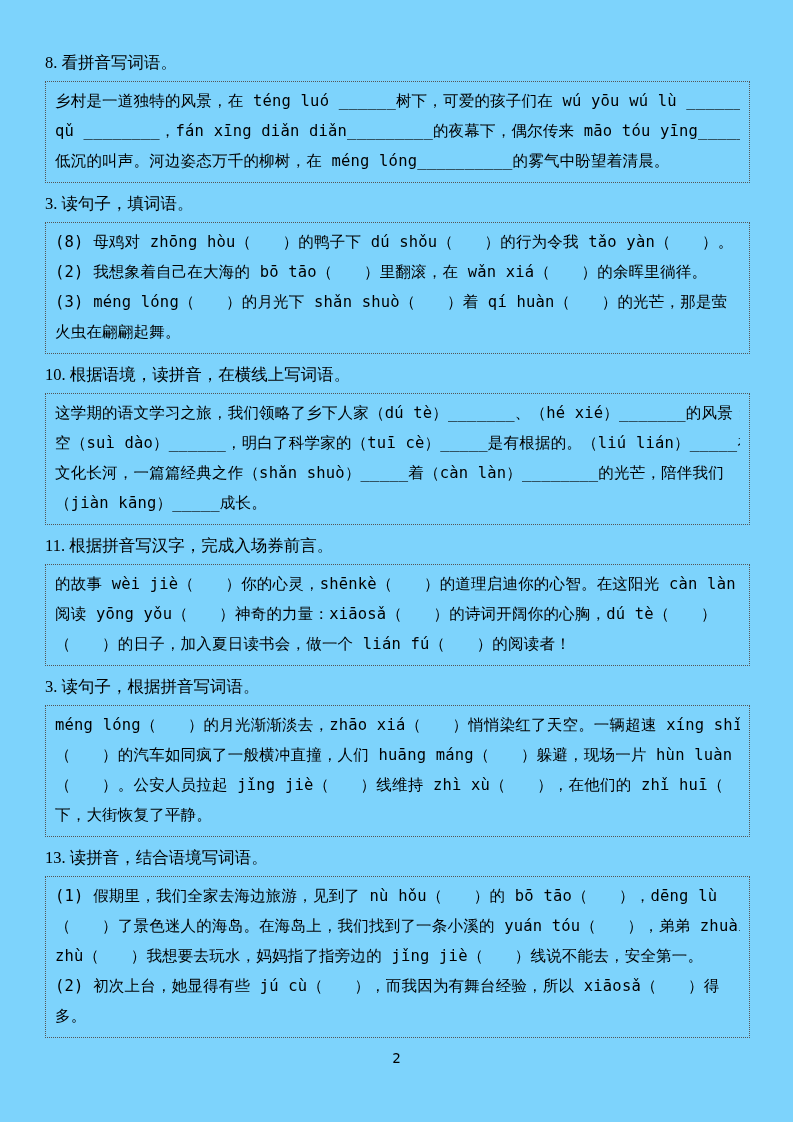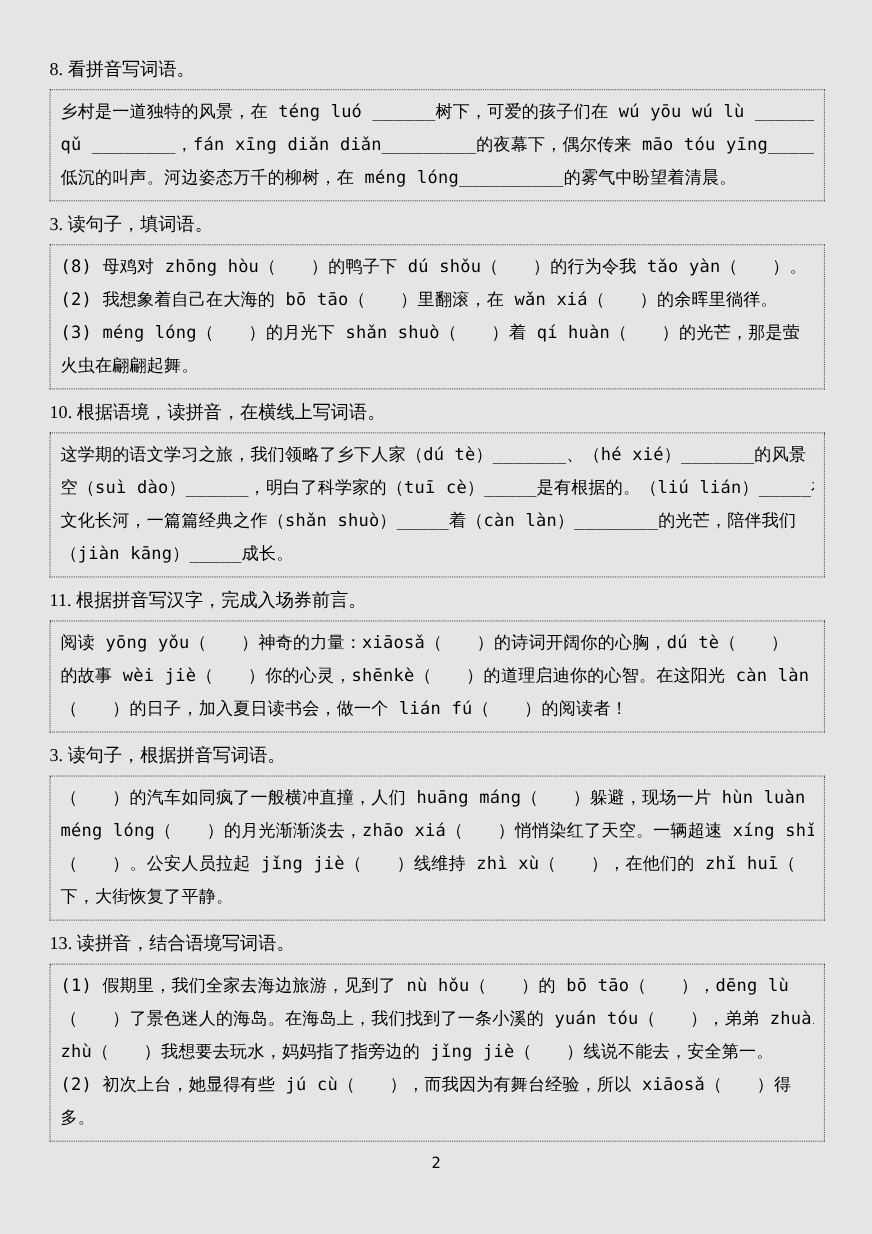--- a/index.html
+++ b/index.html
@@ -6,21 +6,21 @@
     margin: 0;
     padding: 0;
     background: #ffffff;
     color: #000000;
     font-family: "DejaVu Sans", sans-serif;
   }
   .page {
     position: relative;
     width: 793px;
     height: 1122px;
-    background: #e5e5e5;
+    background: #7dd3fc;
     overflow: hidden;
     box-sizing: border-box;
   }
   .content {
     padding: 42px 43px 0 45px;
   }
   .section {
     margin: 0;
   }
   .q-heading {
@@ -82,30 +82,30 @@
           <div class="q-box">
             <div class="box-line">这学期的语文学习之旅，我们领略了乡下人家（dú tè）_______、（hé xié）_______的风景；</div>
             <div class="box-line">空（suì dào）______，明白了科学家的（tuī cè）_____是有根据的。（liú lián）_____在</div>
             <div class="box-line">文化长河，一篇篇经典之作（shǎn shuò）_____着（càn làn）________的光芒，陪伴我们</div>
             <div class="box-line">（jiàn kāng）_____成长。</div>
           </div>
         </div>
         <div class="section">
           <div class="q-heading">11. 根据拼音写汉字，完成入场券前言。</div>
           <div class="q-box">
+            <div class="box-line">的故事 wèi jiè（　　）你的心灵，shēnkè（　　）的道理启迪你的心智。在这阳光 càn làn</div>
             <div class="box-line">阅读 yōng yǒu（　　）神奇的力量：xiāosǎ（　　）的诗词开阔你的心胸，dú tè（　　）</div>
-            <div class="box-line">的故事 wèi jiè（　　）你的心灵，shēnkè（　　）的道理启迪你的心智。在这阳光 càn làn</div>
             <div class="box-line">（　　）的日子，加入夏日读书会，做一个 lián fú（　　）的阅读者！</div>
           </div>
         </div>
         <div class="section">
           <div class="q-heading">3. 读句子，根据拼音写词语。</div>
           <div class="q-box">
+            <div class="box-line">méng lóng（　　）的月光渐渐淡去，zhāo  xiá（　　）悄悄染红了天空。一辆超速 xíng shǐ</div>
             <div class="box-line">（　　）的汽车如同疯了一般横冲直撞，人们 huāng máng（　　）躲避，现场一片 hùn luàn</div>
-            <div class="box-line">méng lóng（　　）的月光渐渐淡去，zhāo  xiá（　　）悄悄染红了天空。一辆超速 xíng shǐ</div>
             <div class="box-line">（　　）。公安人员拉起 jǐng jiè（　　）线维持 zhì xù（　　），在他们的 zhǐ huī（　　）</div>
             <div class="box-line">下，大街恢复了平静。</div>
           </div>
         </div>
         <div class="section">
           <div class="q-heading">13. 读拼音，结合语境写词语。</div>
           <div class="q-box">
             <div class="box-line">(1) 假期里，我们全家去海边旅游，见到了 nù hǒu（　　）的 bō tāo（　　），dēng lù</div>
             <div class="box-line">（　　）了景色迷人的海岛。在海岛上，我们找到了一条小溪的 yuán  tóu（　　），弟弟 zhuài</div>
             <div class="box-line">zhù（　　）我想要去玩水，妈妈指了指旁边的 jǐng jiè（　　）线说不能去，安全第一。</div>

